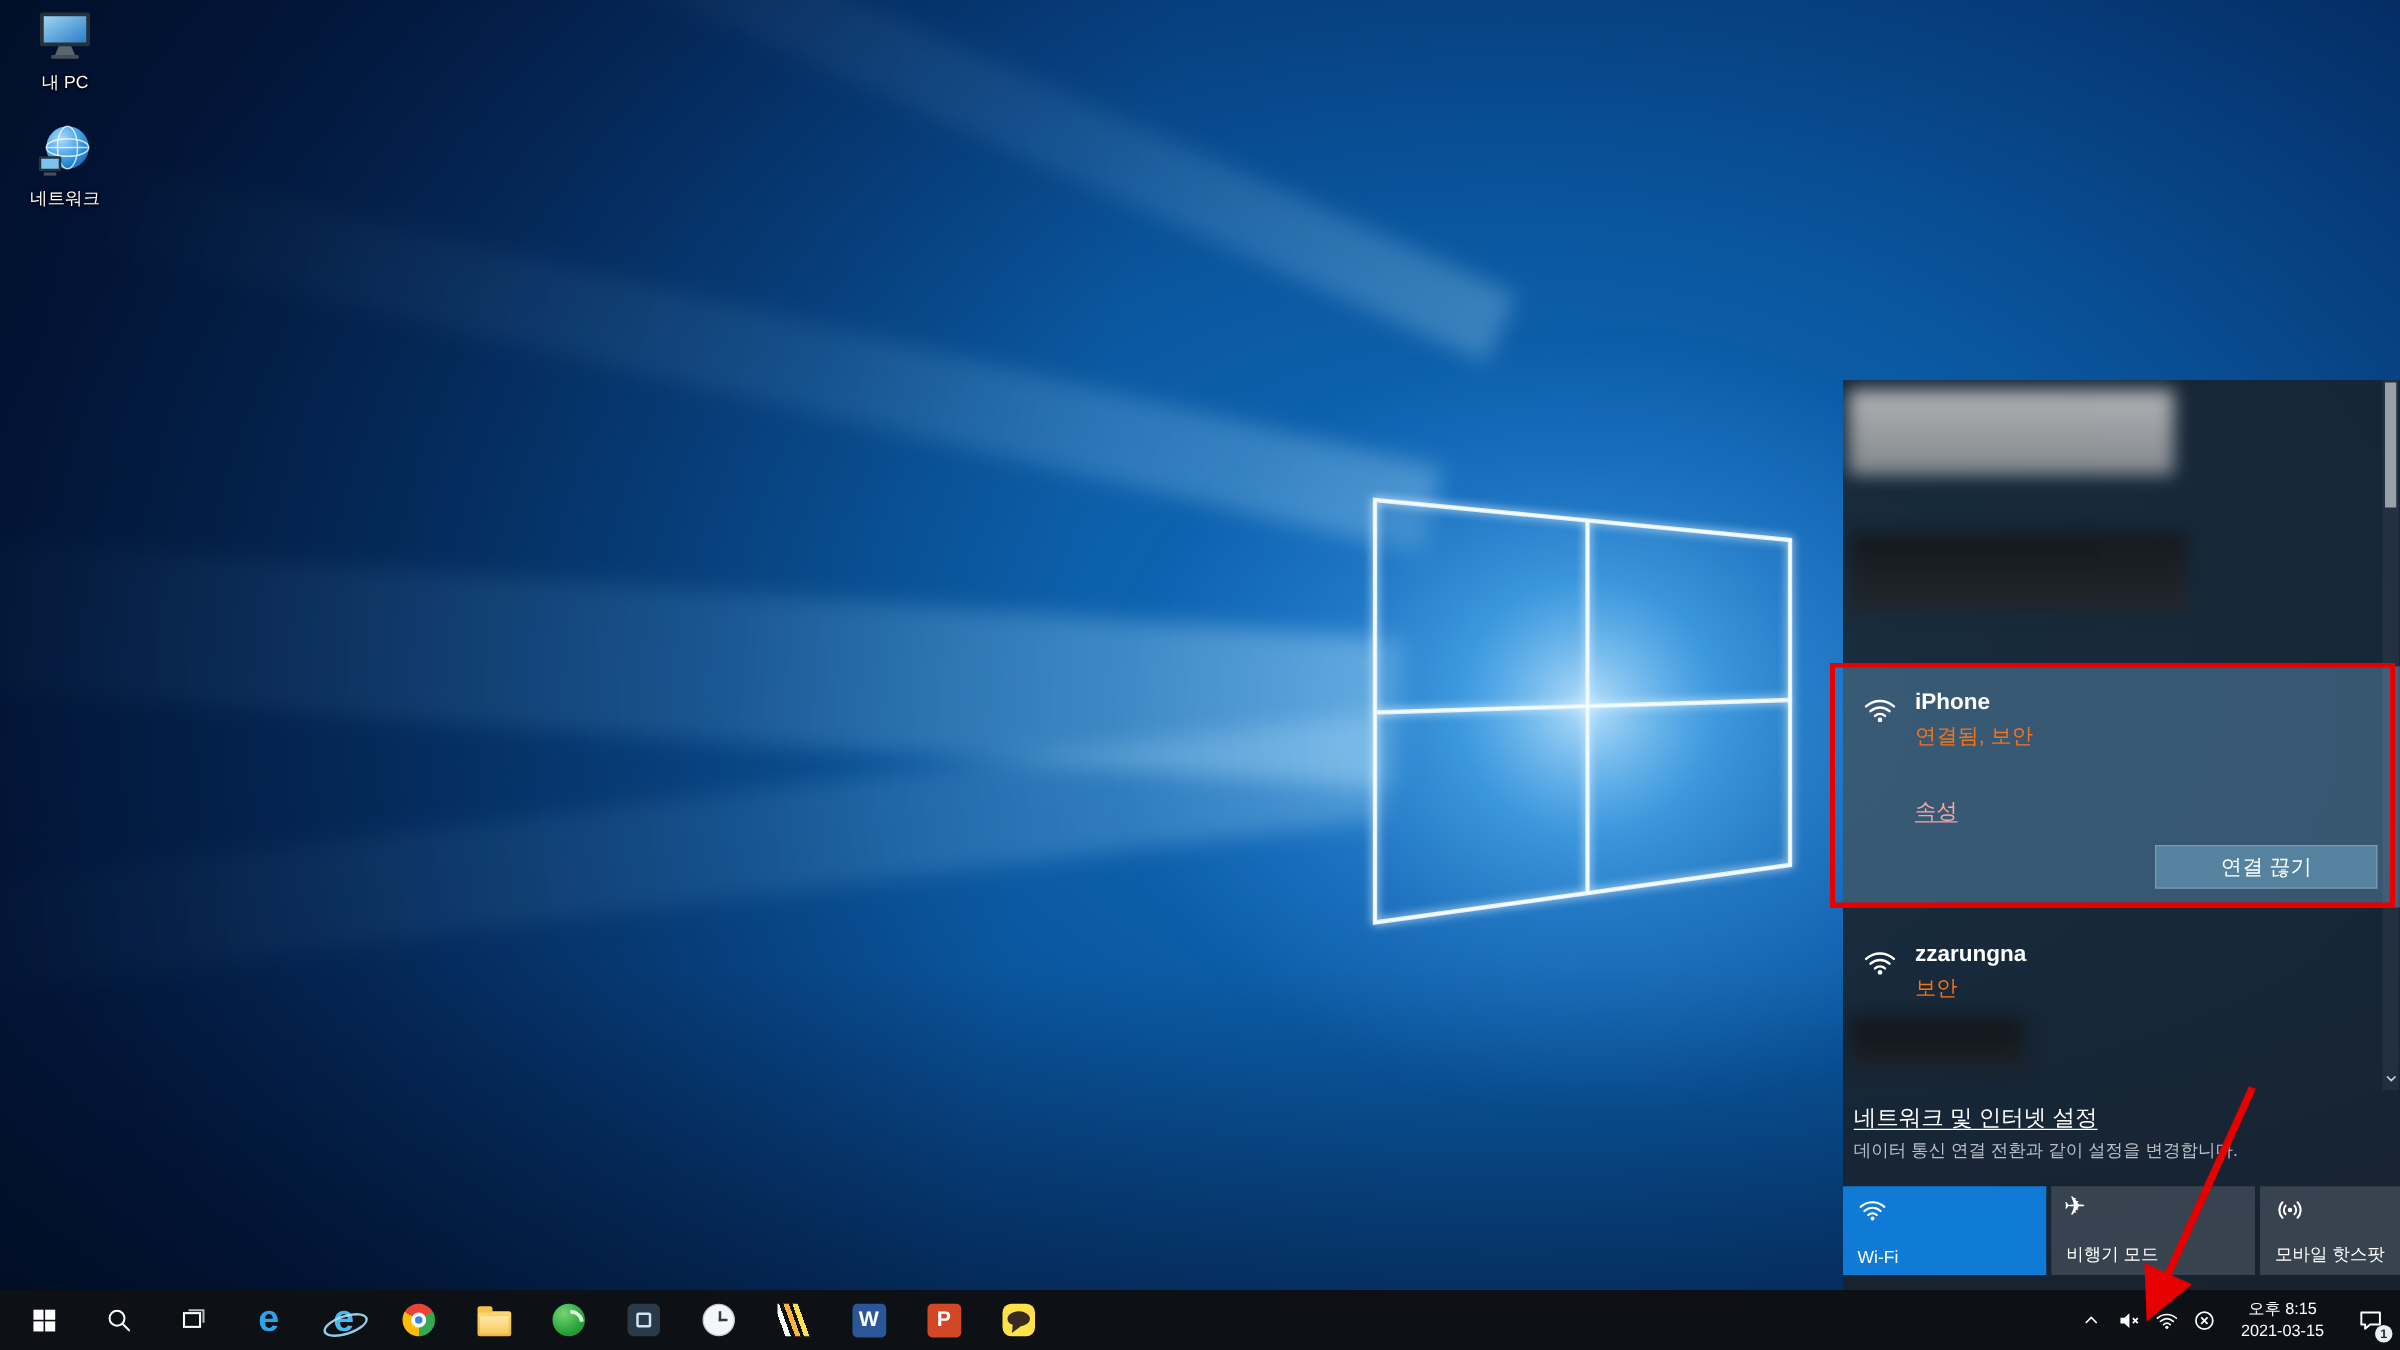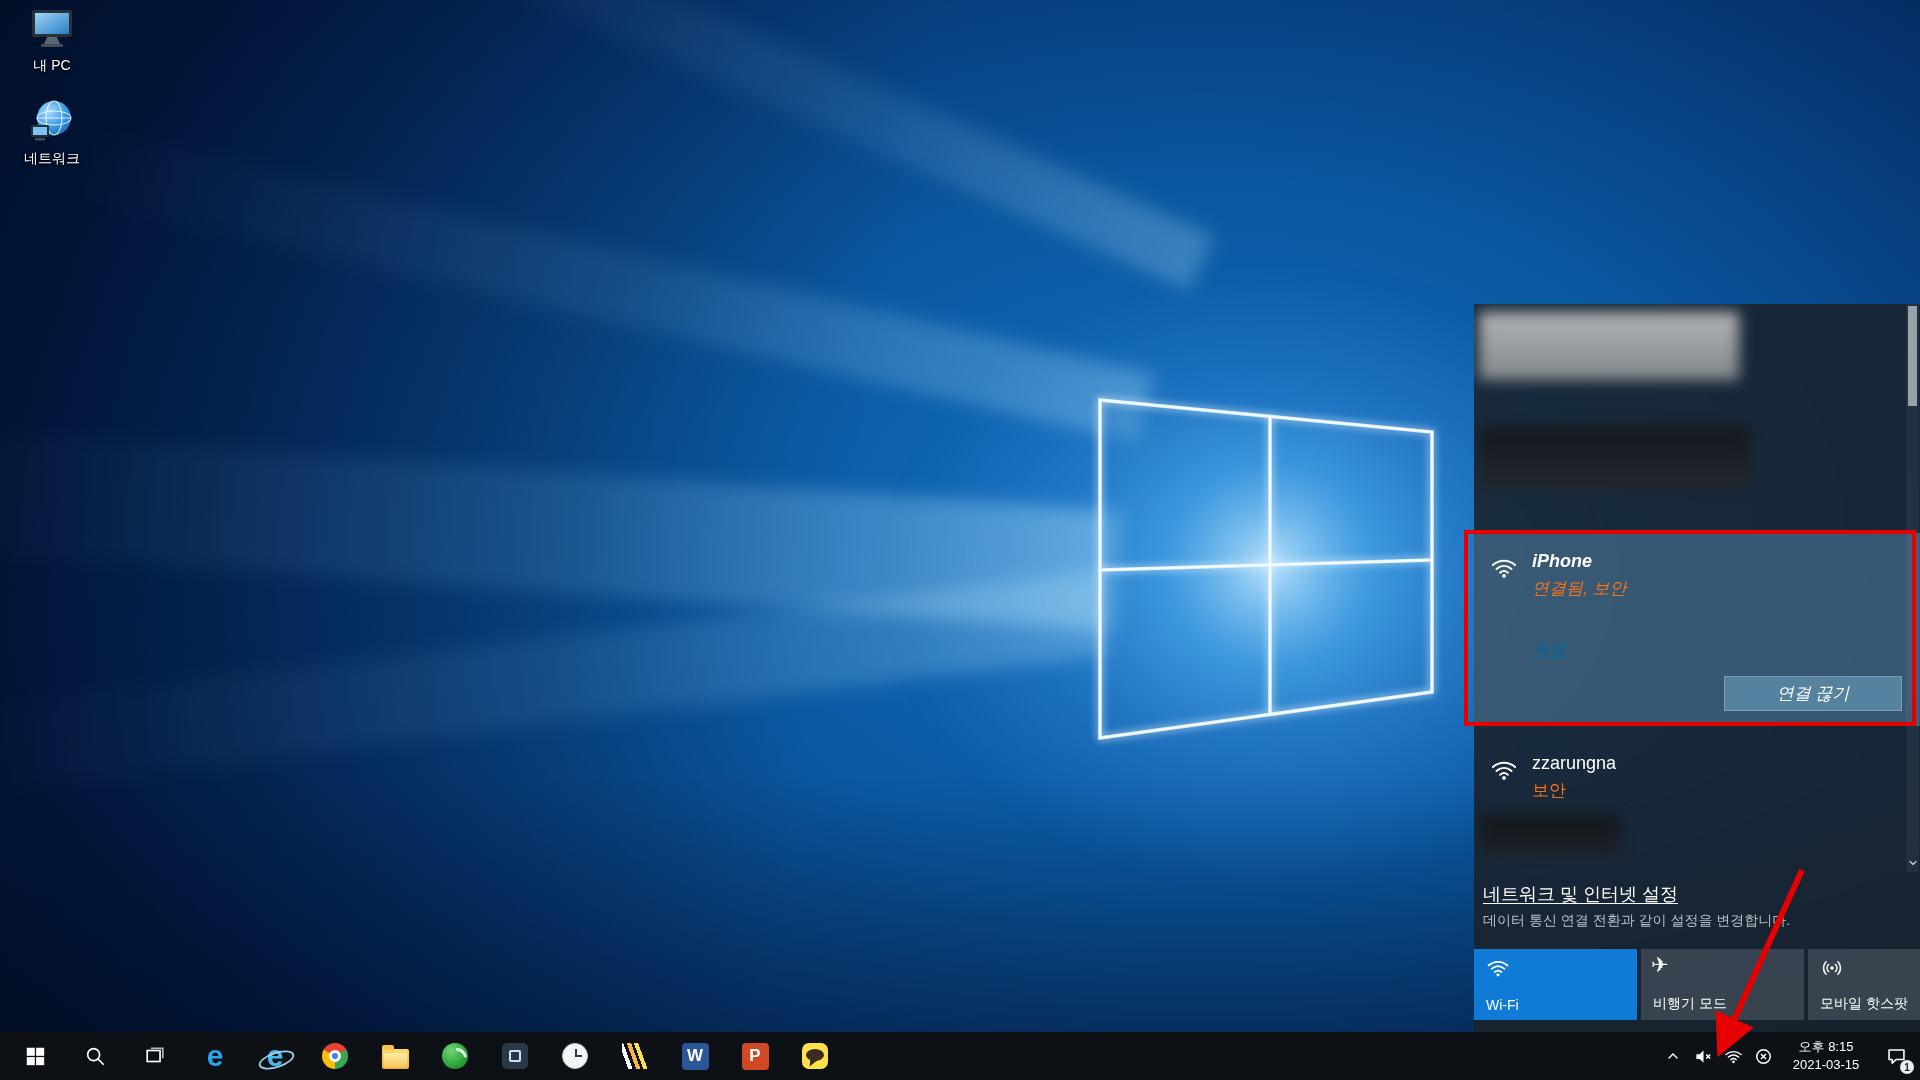--- a/index.html
+++ b/index.html
@@ -39,27 +39,27 @@
   
   .wifi-flyout { position:absolute; left:1474px; top:304px; width:446px; height:728px; z-index:20;
     background:rgba(26,34,42,.88); backdrop-filter:blur(26px) saturate(115%);
     color:#fff; overflow:hidden; }
   .redacted { position:absolute; filter:blur(7px); border-radius:2px; }
   .redacted-1 { left:5px; top:8px;  width:260px; height:68px; background:linear-gradient(180deg,#c2c2c2,#8e9296); opacity:.9; }
   .redacted-2 { left:5px; top:122px; width:272px; height:64px; background:linear-gradient(180deg,#14181c,#23282d); opacity:.95; }
   .redacted-3 { left:6px; top:510px; width:140px; height:40px; background:linear-gradient(180deg,#121519,#1d2226); opacity:.95; }
 
   .net-item { position:absolute; left:0; right:0; }
-  .net-item.selected { top:229px; height:193px; background:rgba(96,146,184,.45);font-style:italic; }
+  .net-item.selected { top:229px; height:193px; background:rgba(96,146,184,.45); }
   .net-item.plain    { top:431px; height:122px; background:transparent; }
   .net-head { position:absolute; left:16px; top:18px; display:flex; gap:14px; align-items:flex-start; }
   .net-head .wifi-glyph { color:#fff; margin-top:3px; }
   .net-name   { font-size:18px; font-weight:bold; line-height:1.2; }
   .net-status { font-size:17px; font-weight:normal; color:#f97316; margin-top:4px; }
-  .net-props  { position:absolute; left:58px; top:104px; font-size:17px; color:#0369a1;
+  .net-props  { position:absolute; left:58px; top:104px; font-size:17px; color:#fca5a5;
                 text-decoration:underline; text-underline-offset:3px; cursor:pointer; }
   .btn-disconnect { position:absolute; left:250px; top:143px; width:178px; height:35px;
     background:#55829f; border:1px solid rgba(255,255,255,.22); color:#fff; font-size:17px;
     display:flex; align-items:center; justify-content:center; cursor:pointer;
     font-family:"Liberation Sans", sans-serif; }
 
   .net-settings-link { position:absolute; left:9px; top:578px; font-size:18px; color:#fff;
     text-decoration:underline; text-underline-offset:3px; cursor:pointer; }
   .net-settings-desc { position:absolute; left:9px; top:608px; font-size:14px; color:#b9bfc5; }
 
@@ -288,21 +288,21 @@
       <div class="net-props">속성</div>
       <div class="btn-disconnect">연결 끊기</div>
     </div>
 
     <div class="net-item plain">
       <div class="net-head">
         <svg class="wifi-glyph" width="28" height="28">
             <use href="#sym-wifi"></use>
           </svg>
         <div>
-          <div class="net-name" style="font-weight:normal">zzarungna</div>
+          <div class="net-name" style="font-weight:bold">zzarungna</div>
           <div class="net-status">보안</div>
         </div>
       </div>
     </div>
 
     <div class="redacted redacted-3"></div>
 
     <div class="net-settings-link">네트워크 및 인터넷 설정</div>
     <div class="net-settings-desc">데이터 통신 연결 전환과 같이 설정을 변경합니다.</div>
 

